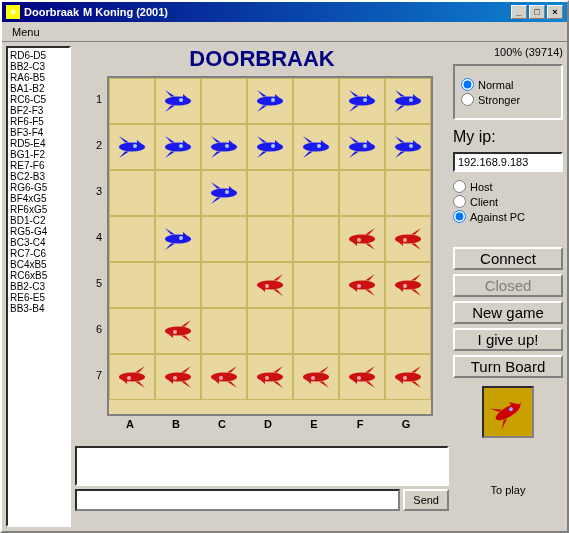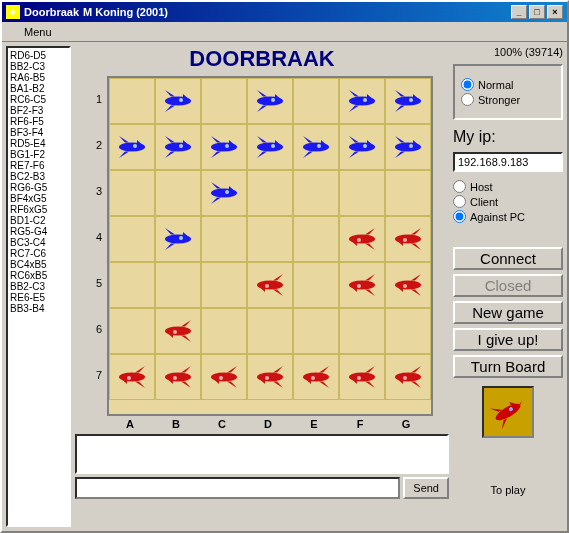--- a/index.html
+++ b/index.html
@@ -72,21 +72,21 @@
       color: #000;
       cursor: pointer;
       font-weight: bold;
     }
 
     .menu-bar {
       background: #d4d0c8;
       height: 20px;
       display: flex;
       align-items: center;
-      padding: 0 16px;
+      padding: 0 4px;
       flex-shrink: 0;
       border-bottom: 1px solid #808080;
     }
 
     .menu-item {
       padding: 2px 6px;
       cursor: pointer;
       font-size: 11px;
     }
 
@@ -186,21 +186,21 @@
 
     .col-label {
       width: 46px;
       text-align: center;
       font-size: 11px;
       font-weight: bold;
     }
 
     
     .chat-area {
-      margin-top: 4px;
+      margin-top: 16px;
       width: 100%;
     }
 
     .chat-display {
       width: 100%;
       height: 40px;
       background: white;
       border: 2px inset #808080;
       border-top-color: #808080;
       border-left-color: #808080;

